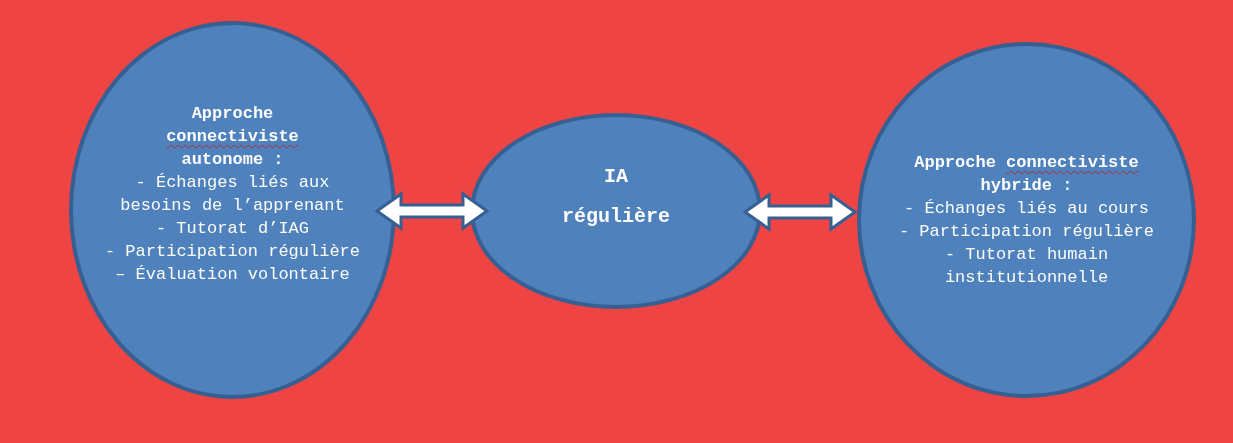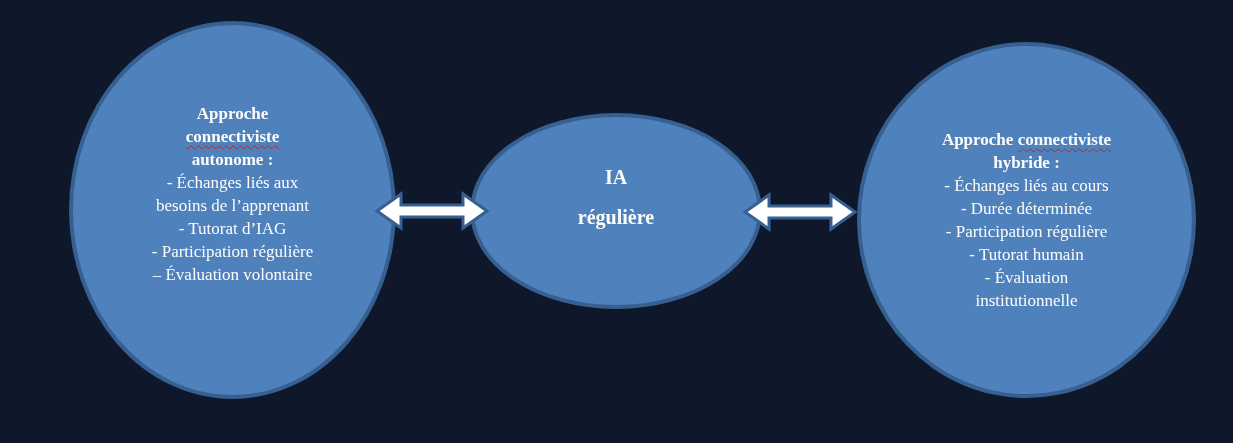--- a/index.html
+++ b/index.html
@@ -1,22 +1,22 @@
 <!DOCTYPE html>
 <html><head>
 <meta charset="utf-8">
 <style>
   html, body { margin: 0; padding: 0; background: #ffffff; }
   .canvas {
     position: relative;
     width: 1233px;
     height: 443px;
-    background: #0f172a;
+    background: #ef4444;
     overflow: hidden;
-    font-family: Liberation Serif, serif;
+    font-family: Liberation Mono, monospace;
   }
   .ellipse {
     position: absolute;
     border-radius: 50%;
     background: #4f81bd;
     border: 4px solid #376092;
     box-sizing: border-box;
     display: flex;
     align-items: center;
     justify-content: center;
@@ -94,22 +94,20 @@
 
   <div class="ellipse ellipse-right">
     <div class="text-block">
       <div class="title">
         <span>Approche</span>
         <span class="misspelled">connectiviste</span><br>
         <span>hybride :</span>
       </div>
       <div>
         <div>- Échanges liés au cours</div>
-        <div>- Durée déterminée</div>
         <div>- Participation régulière</div>
         <div>- Tutorat humain</div>
-        <div>- Évaluation</div>
         <div>institutionnelle</div>
       </div>
     </div>
   </div>
 
 </div>
 
 </body></html>

